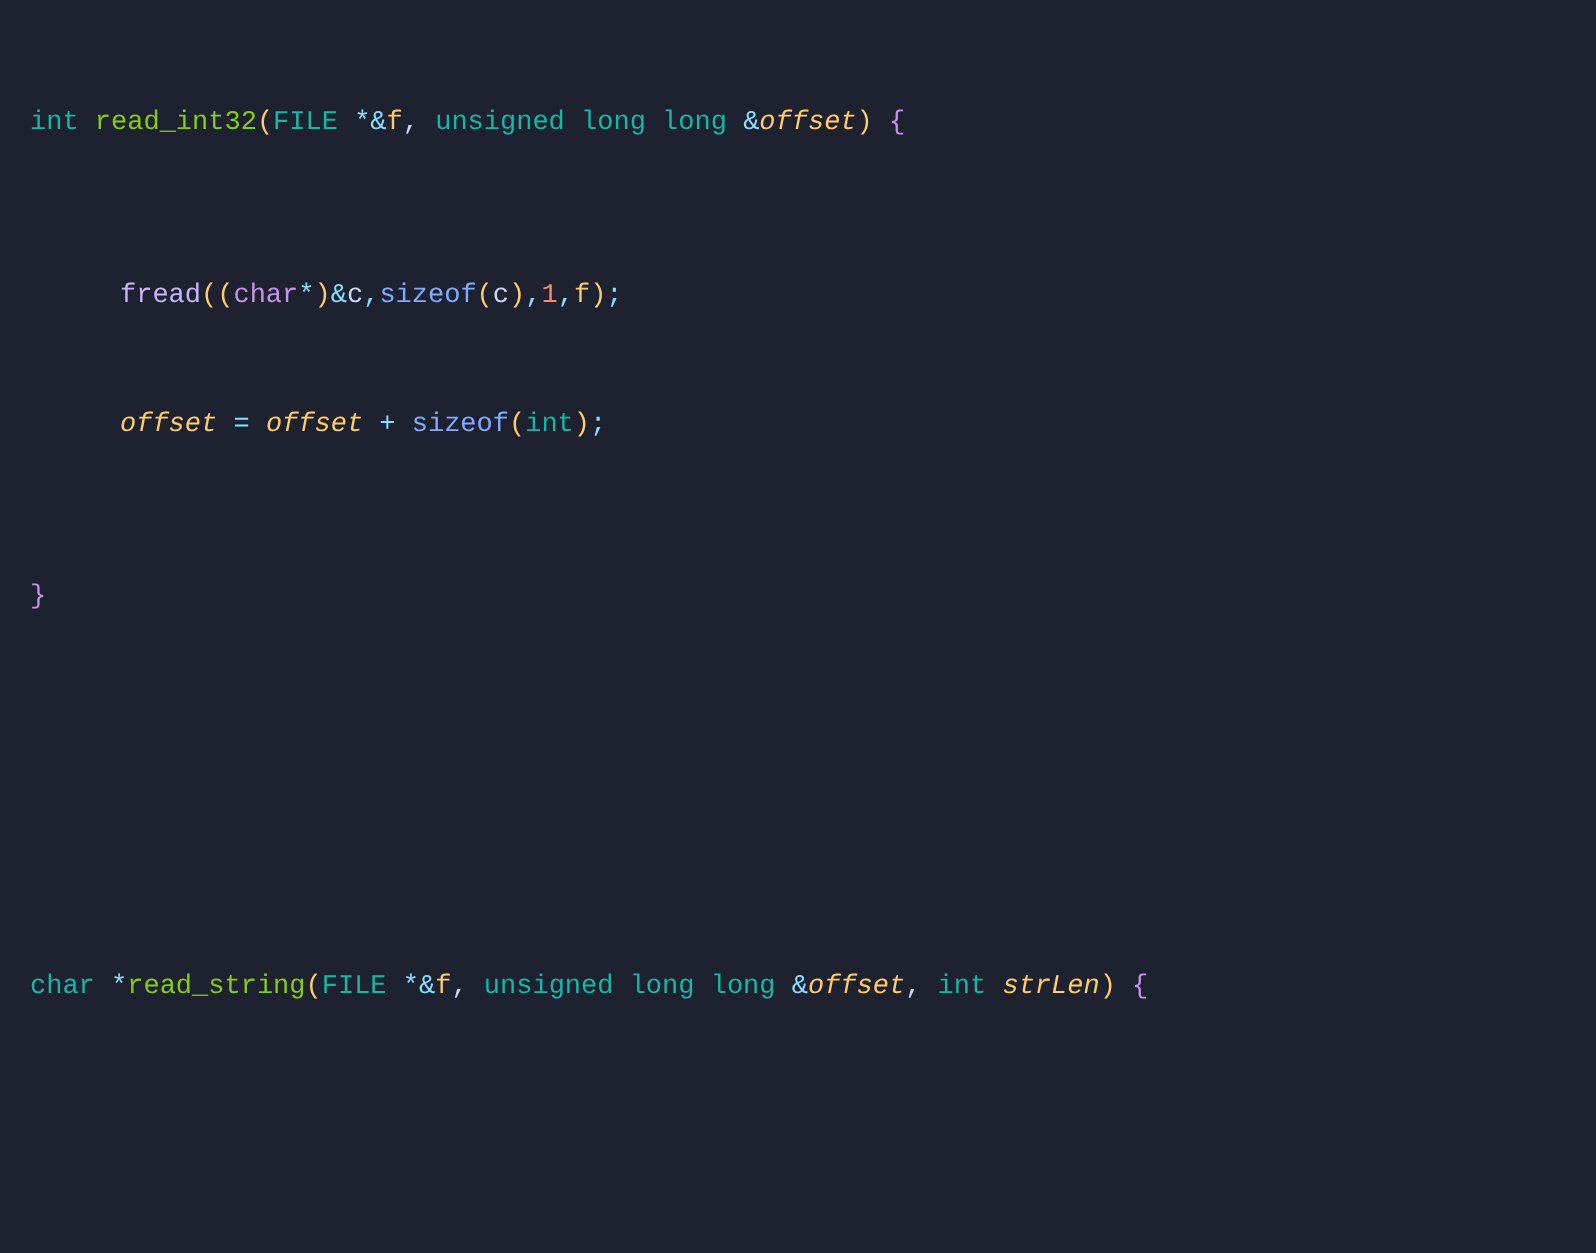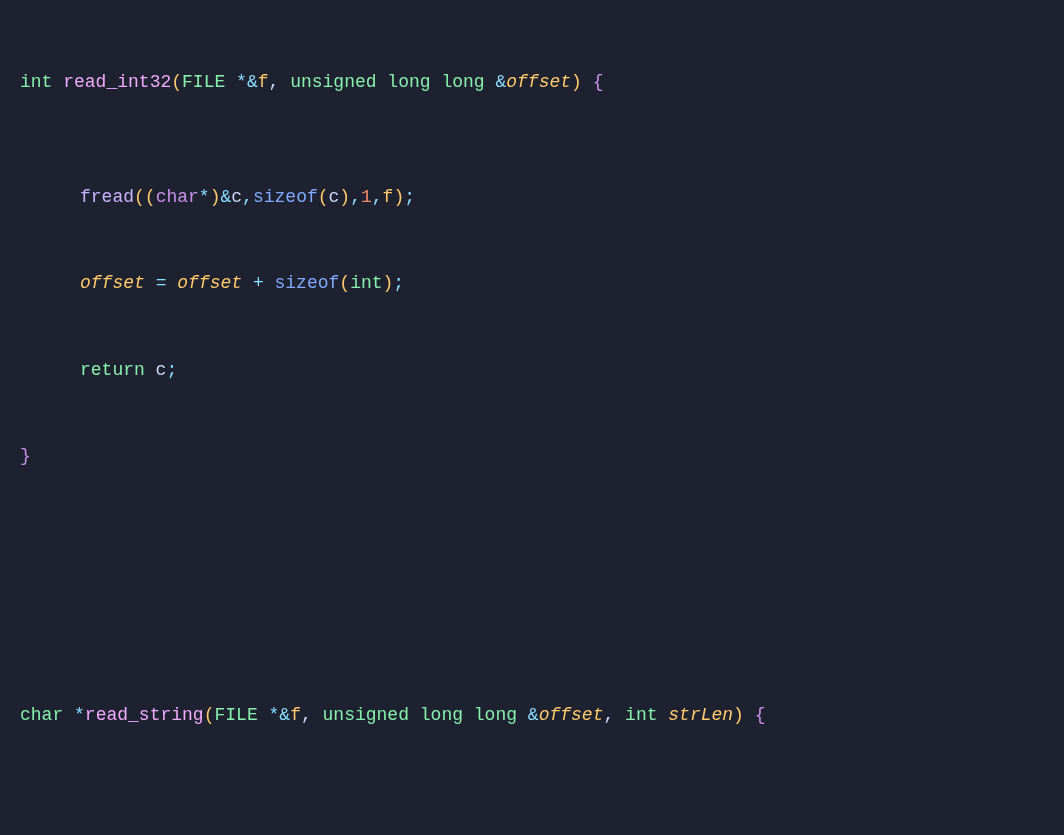--- a/index.html
+++ b/index.html
@@ -23,22 +23,22 @@
       padding: 10px 20px;
       white-space: pre;
     }
 
     .line {
       display: block;
       min-height: 1.6em;
     }
 
     
-    .kw { color: #86efac; } 
-    .fn { color: #f0abfc; } 
+    .kw { color: #14b8a6; } 
+    .fn { color: #84cc16; } 
     .param { color: #ffcb6b; } 
     .italic-param { color: #ffcb6b; font-style: italic; } 
     .num { color: #f78c6c; } 
     .italic-var { color: #ffcb6b; font-style: italic; }
     .brace { color: #c792ea; }
     .paren { color: #ffcb6b; }
     .white { color: #cdd6f4; }
     .op { color: #89ddff; }
     .semi { color: #89ddff; }
     .fread-fn { color: #c4b5fd; }
@@ -51,21 +51,20 @@
 
 <div class="code-container">
 
 <span class="line"><span class="kw">int</span><span class="white"> </span><span class="fn">read_int32</span><span class="paren">(</span><span class="kw">FILE</span><span class="white"> </span><span class="op">*&amp;</span><span class="param">f</span><span class="white">, </span><span class="kw">unsigned</span><span class="white"> </span><span class="kw">long</span><span class="white"> </span><span class="kw">long</span><span class="white"> </span><span class="op">&amp;</span><span class="italic-param">offset</span><span class="paren">)</span><span class="white"> </span><span class="brace">{</span></span>
 
 
 <span class="line"><span class="indent1"></span><span class="fread-fn">fread</span><span class="paren">(</span><span class="paren">(</span><span class="cast">char</span><span class="op">*</span><span class="paren">)</span><span class="op">&amp;</span><span class="white">c</span><span class="semi">,</span><span class="sizeof-fn">sizeof</span><span class="paren">(</span><span class="white">c</span><span class="paren">)</span><span class="semi">,</span><span class="num">1</span><span class="semi">,</span><span class="param">f</span><span class="paren">)</span><span class="semi">;</span></span>
 
 <span class="line"><span class="indent1"></span><span class="italic-var">offset</span><span class="white"> </span><span class="op">=</span><span class="white"> </span><span class="italic-var">offset</span><span class="white"> </span><span class="op">+</span><span class="white"> </span><span class="sizeof-fn">sizeof</span><span class="paren">(</span><span class="kw">int</span><span class="paren">)</span><span class="semi">;</span></span>
 
-<span class="line"><span class="indent1"></span><span class="kw">return</span><span class="white"> c</span><span class="semi">;</span></span>
 
 <span class="line"><span class="brace">}</span></span>
 
 <span class="line"></span>
 
 <span class="line"></span>
 
 <span class="line"><span class="kw">char</span><span class="white"> </span><span class="op">*</span><span class="fn">read_string</span><span class="paren">(</span><span class="kw">FILE</span><span class="white"> </span><span class="op">*&amp;</span><span class="param">f</span><span class="white">, </span><span class="kw">unsigned</span><span class="white"> </span><span class="kw">long</span><span class="white"> </span><span class="kw">long</span><span class="white"> </span><span class="op">&amp;</span><span class="italic-param">offset</span><span class="white">, </span><span class="kw">int</span><span class="white"> </span><span class="italic-param">strLen</span><span class="paren">)</span><span class="white"> </span><span class="brace">{</span></span>
 
 

